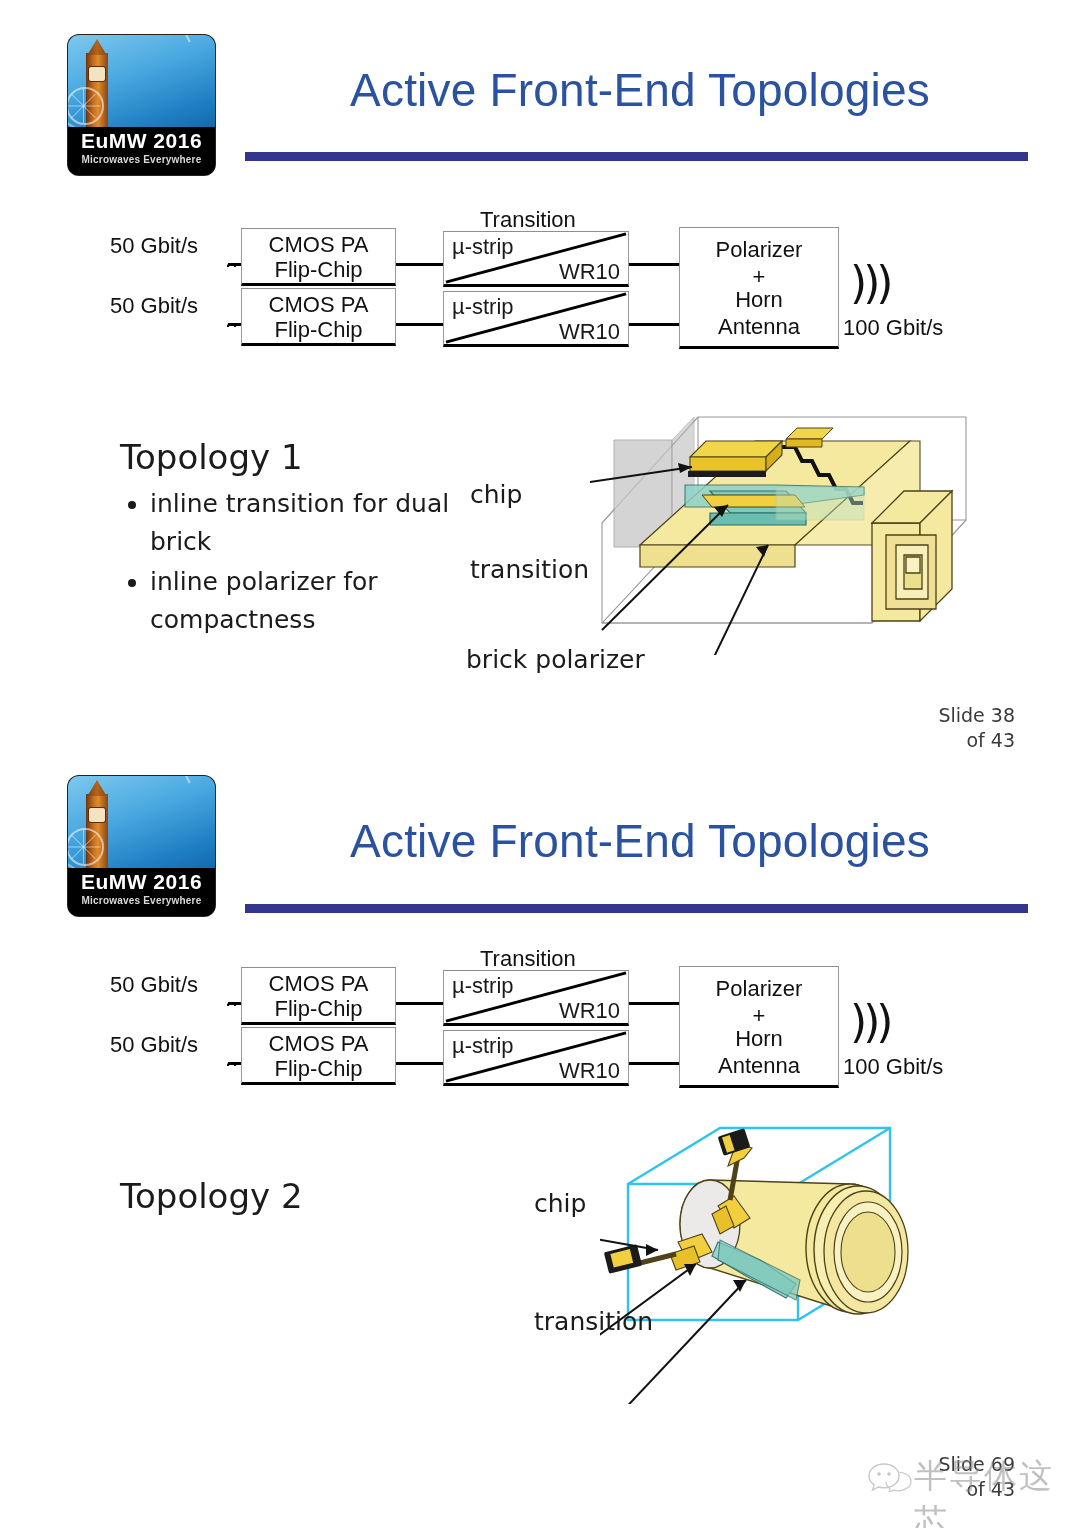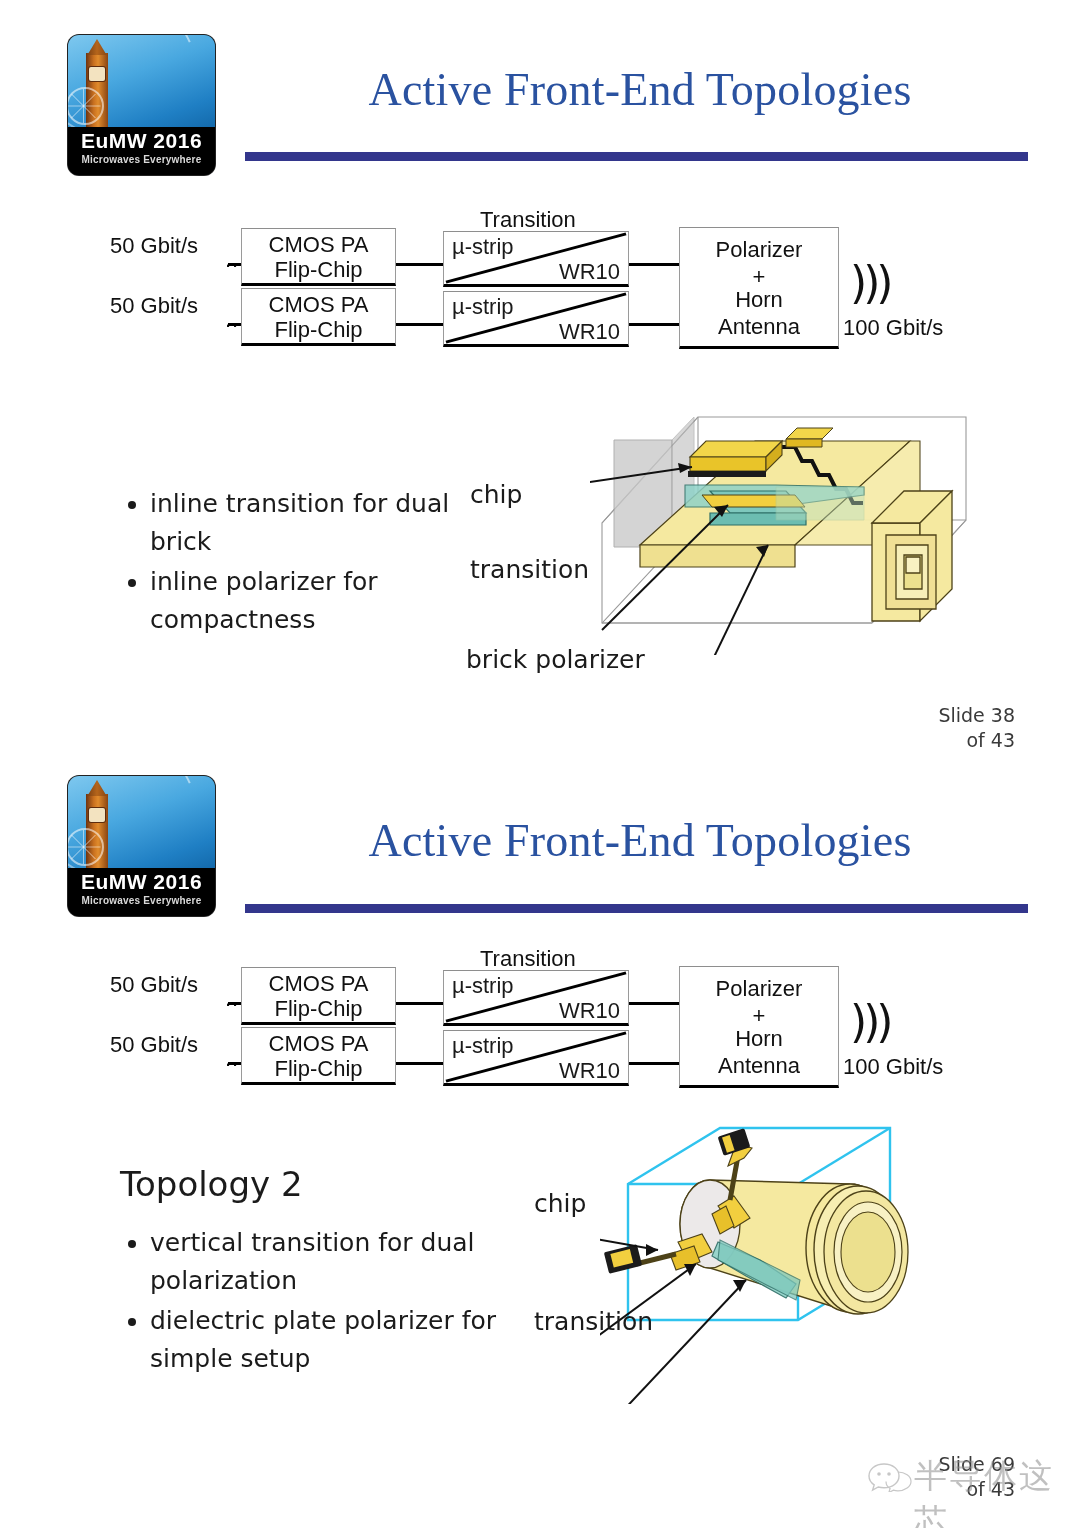--- a/index.html
+++ b/index.html
@@ -41,21 +41,21 @@
   .logo-bar{position:absolute;left:0;bottom:0;width:147px;height:48px;background:#000;}
   .logo-title{position:absolute;left:0;top:2px;width:147px;text-align:center;
         color:#fff;font-weight:bold;font-size:21px;letter-spacing:.5px;
         font-family:"Liberation Sans",sans-serif;}
   .logo-sub{position:absolute;left:0;top:27px;width:147px;text-align:center;
         color:#d9d9d9;font-weight:bold;font-size:10px;letter-spacing:.2px;}
   .bldg{position:absolute;bottom:0;background:#06080c;}
 
   .slide-title{position:absolute;left:240px;top:63px;width:800px;text-align:center;
        color:#2a52a0;font-size:46px;letter-spacing:.2px;
-       font-family:Liberation Serif, serif;}
+       font-family:Liberation Sans, sans-serif;}
   .rule{position:absolute;left:245px;top:152px;width:783px;height:9px;background:#33368c;}
 
   
   .bd{position:absolute;left:110px;top:215px;width:880px;height:150px;}
   .bd-lbl{position:absolute;font-size:22px;color:#111;white-space:nowrap;}
   .bx{position:absolute;border:2px solid #000;background:#fff;box-sizing:border-box;}
   .bx.soft{border:1px solid #9a9a9a;border-bottom:3px solid #000;border-top:1px solid #8e8e8e;}
   .bx-t{position:absolute;left:0;width:100%;text-align:center;font-size:22px;color:#111;}
   .wire{position:absolute;background:#000;height:3px;}
   .dots{position:absolute;font-size:22px;letter-spacing:1px;color:#111;}
@@ -165,20 +165,21 @@
       <div class="bx-t" style="top:9px">Polarizer</div>
       <div class="bx-t" style="top:36px">+</div>
       <div class="bx-t" style="top:59px">Horn</div>
       <div class="bx-t" style="top:86px">Antenna</div>
     </div>
 
     <div class="paren" style="left:740px;top:42px">)))</div>
     <div class="bd-lbl" style="left:733px;top:100px">100 Gbit/s</div>
   </div>
 
+  <div class="topo-h" style="left:120px;top:437px">Topology 1</div>
   <div class="bul" style="left:120px;top:485px;width:330px">
     <ul>
       <li>inline transition for dual brick</li>
       <li>inline polarizer for compactness</li>
     </ul>
   </div>
 
   <svg style="position:absolute;left:590px;top:395px" width="400" height="260" viewBox="0 0 400 260">
 
     <g stroke="#9a9a9a" stroke-width="1.1" fill="none">
@@ -327,27 +328,21 @@
       <div class="bx-t" style="top:9px">Polarizer</div>
       <div class="bx-t" style="top:36px">+</div>
       <div class="bx-t" style="top:59px">Horn</div>
       <div class="bx-t" style="top:86px">Antenna</div>
     </div>
 
     <div class="paren" style="left:740px;top:42px">)))</div>
     <div class="bd-lbl" style="left:733px;top:100px">100 Gbit/s</div>
   </div>
 
-  <div class="topo-h" style="left:120px;top:400px">Topology 2</div>
-  <div class="bul" style="left:120px;top:460px;width:420px">
-    <ul>
-      <li>vertical transition for dual polarization</li>
-      <li>dielectric plate polarizer for simple setup</li>
-    </ul>
-  </div>
+  <div class="topo-h" style="left:120px;top:412px">Topology 2</div>
 
   <svg style="position:absolute;left:600px;top:350px" width="400" height="290" viewBox="0 0 400 290">
 
     <g stroke="#2fc3ee" stroke-width="2.4" fill="none">
       <path d="M28,70 L120,14 L290,14 L290,150 L198,206 L28,206 Z"></path>
       <path d="M28,70 L198,70 L198,206"></path>
       <path d="M198,70 L290,14"></path>
     </g>
 
     <g>

